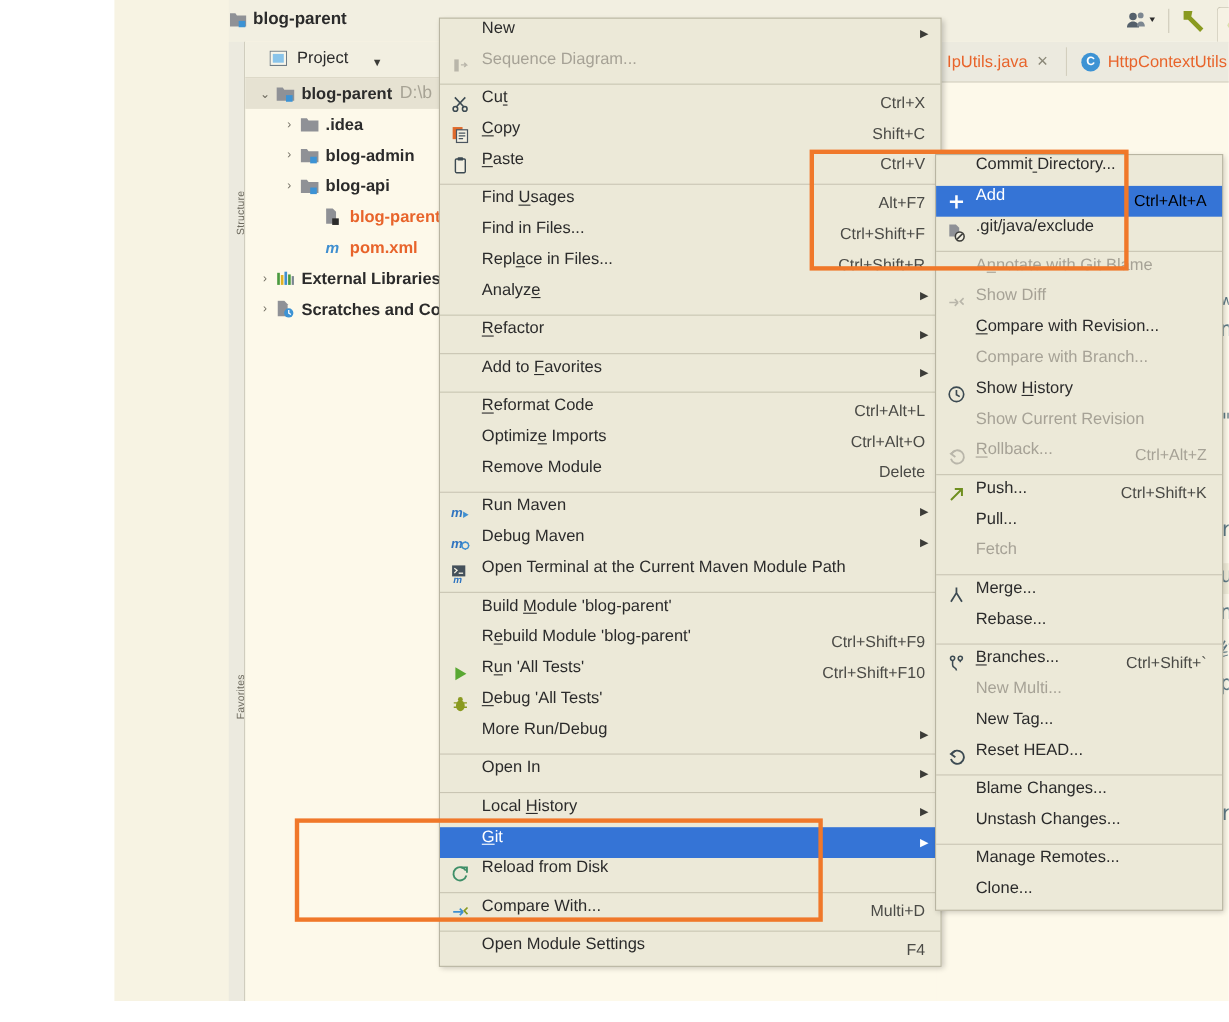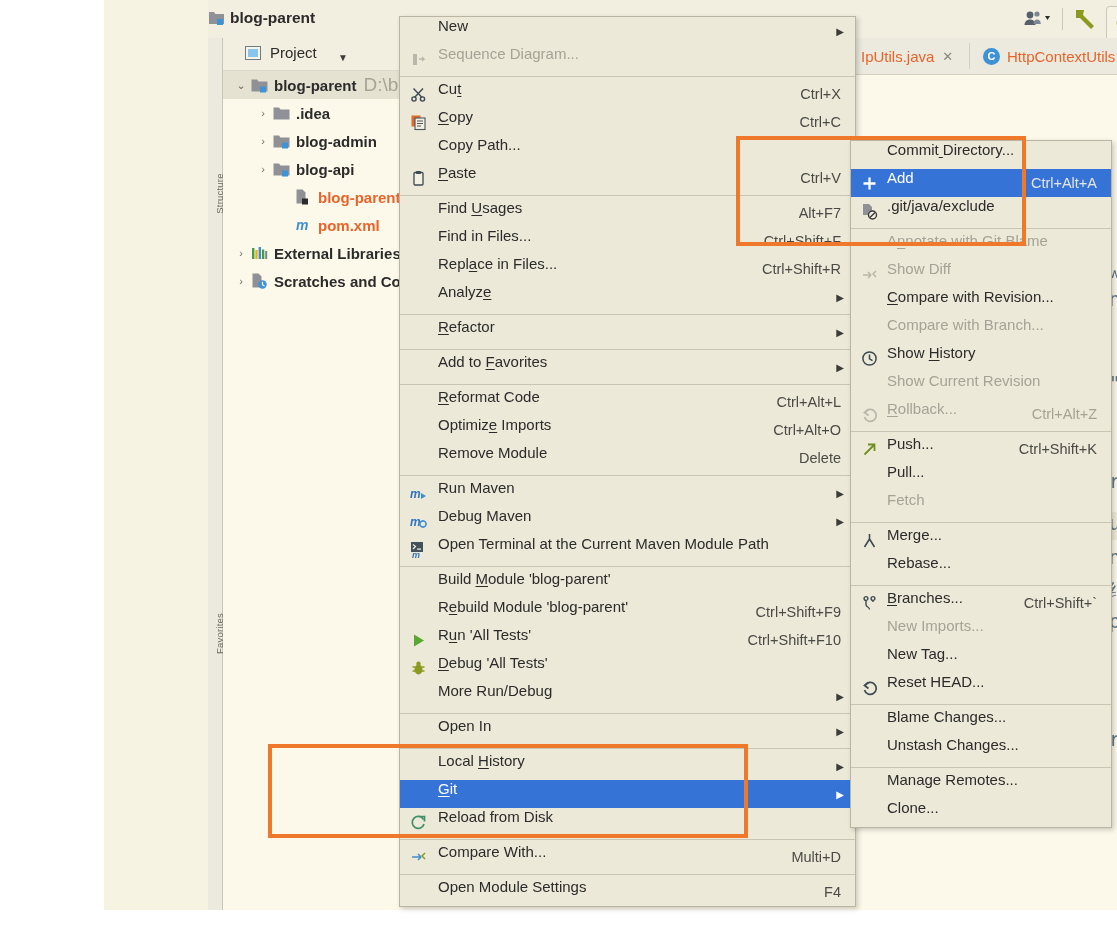--- a/index.html
+++ b/index.html
@@ -39,35 +39,35 @@
   #proj-header .sqicon{position:absolute;left:22px;top:8px;width:16px;height:14px;}
   #proj-header .caret{position:absolute;left:115px;top:14px;}
 
   .tree-row{position:absolute;left:0;width:628px;height:28px;display:flex;align-items:center;}
   .tree-row.selected{background:#e6e2d2;}
   .tw{width:16px;height:28px;display:flex;align-items:center;justify-content:center;
       color:#6f6c60;font-size:11px;}
   .tname{font-size:15px;color:#2b2b2b;font-weight:bold;}
   .tname.b{font-weight:bold;}
   .tname.orange{color:#e8642b;}
-  .tpath{font-size:19px;color:#a7a395;margin-left:7px;}
+  .tpath{font-size:16px;color:#a7a395;margin-left:7px;}
 
   
   .menu{position:absolute;background:#ece9d8;border:1px solid #b9b5a2;
         box-shadow:2px 2px 5px rgba(0,0,0,.20);}
   .mi{position:relative;height:28px;display:flex;font-size:15px;color:#2b2b2b;}
   .mi.dis{color:#a6a296;}
   .mi.sel{background:#3574d6;color:#ffffff;}
   .mi .ico{position:absolute;left:8px;top:0;height:28px;width:20px;
            display:flex;align-items:center;justify-content:center;}
   .mi .lbl{margin-left:38px;white-space:nowrap;}
   .mi .acc{position:absolute;right:14px;top:0;height:28px;display:flex;align-items:center;
            font-size:14.5px;color:#4a4a46;}
   .mi.dis .acc{color:#a6a296;}
-  .mi.sel .acc{color:#e5e5e5;}
+  .mi.sel .acc{color:#000000;}
   .mi .arw{position:absolute;right:11px;top:0;height:28px;display:flex;align-items:center;
            font-size:10px;color:#3c3c38;}
   .mi.sel .arw{color:#fff;}
   .msep{height:1px;background:#c9c5b3;margin:3px 0;}
   .u{text-decoration:underline;text-underline-offset:2px;}
 
   #main-menu{left:295px;top:16px;width:455px;}
   #git-menu{left:746px;top:140px;width:260px;}
   #git-menu .mi .lbl{margin-left:36px;}
 
@@ -304,25 +304,21 @@
       </div>
       <div class="mi">
         <span class="ico">
           <svg width="17" height="17" viewBox="0 0 17 17">
             <rect x="1.5" y="1.5" width="9" height="11" fill="#e06a2b"></rect>
             <rect x="5" y="4" width="10" height="11.5" fill="#f3f0e2" stroke="#4a5560" stroke-width="1.1"></rect>
             <path d="M7 7h6M7 9.5h6M7 12h4" stroke="#4a5560" stroke-width="1"></path>
           </svg>
         </span>
         <span class="lbl"><span class="u">C</span>opy</span>
-        <span class="acc">Ctrl+C</span>
-      </div>
-      <div class="mi">
-        <span class="ico"></span>
-        <span class="lbl">Copy Path...</span>
+        <span class="acc">Shift+C</span>
       </div>
       <div class="mi">
         <span class="ico">
           <svg width="17" height="17" viewBox="0 0 17 17">
             <rect x="4" y="2.5" width="9" height="12.5" rx="1" fill="#f3f0e2" stroke="#3c4a52" stroke-width="1.3"></rect>
             <rect x="6" y="1" width="5" height="3" rx="0.8" fill="#3c4a52"></rect>
           </svg>
         </span>
         <span class="lbl"><span class="u">P</span>aste</span>
         <span class="acc">Ctrl+V</span>
@@ -595,21 +591,21 @@
             <circle cx="5" cy="3.5" r="1.9" fill="none" stroke="#3c4a52" stroke-width="1.4"></circle>
             <circle cx="12" cy="3.5" r="1.9" fill="none" stroke="#3c4a52" stroke-width="1.4"></circle>
             <path d="M5 5.5v4c0 3 3.5 2 3.5 5M12 5.5v1.5" stroke="#3c4a52" stroke-width="1.4" fill="none"></path>
           </svg>
         </span>
         <span class="lbl"><span class="u">B</span>ranches...</span>
         <span class="acc">Ctrl+Shift+`</span>
       </div>
       <div class="mi dis">
         <span class="ico"></span>
-        <span class="lbl">New Imports...</span>
+        <span class="lbl">New Multi...</span>
       </div>
       <div class="mi">
         <span class="ico"></span>
         <span class="lbl">New Tag...</span>
       </div>
       <div class="mi">
         <span class="ico">
           <svg width="17" height="17" viewBox="0 0 17 17">
             <path d="M4 6.5A6 6 0 1 1 3.5 11" stroke="#3c4a52" stroke-width="1.7" fill="none"></path>
             <path d="M7.5 3.5l-4 3 4 3" stroke="#3c4a52" stroke-width="1.7" fill="none"></path>

